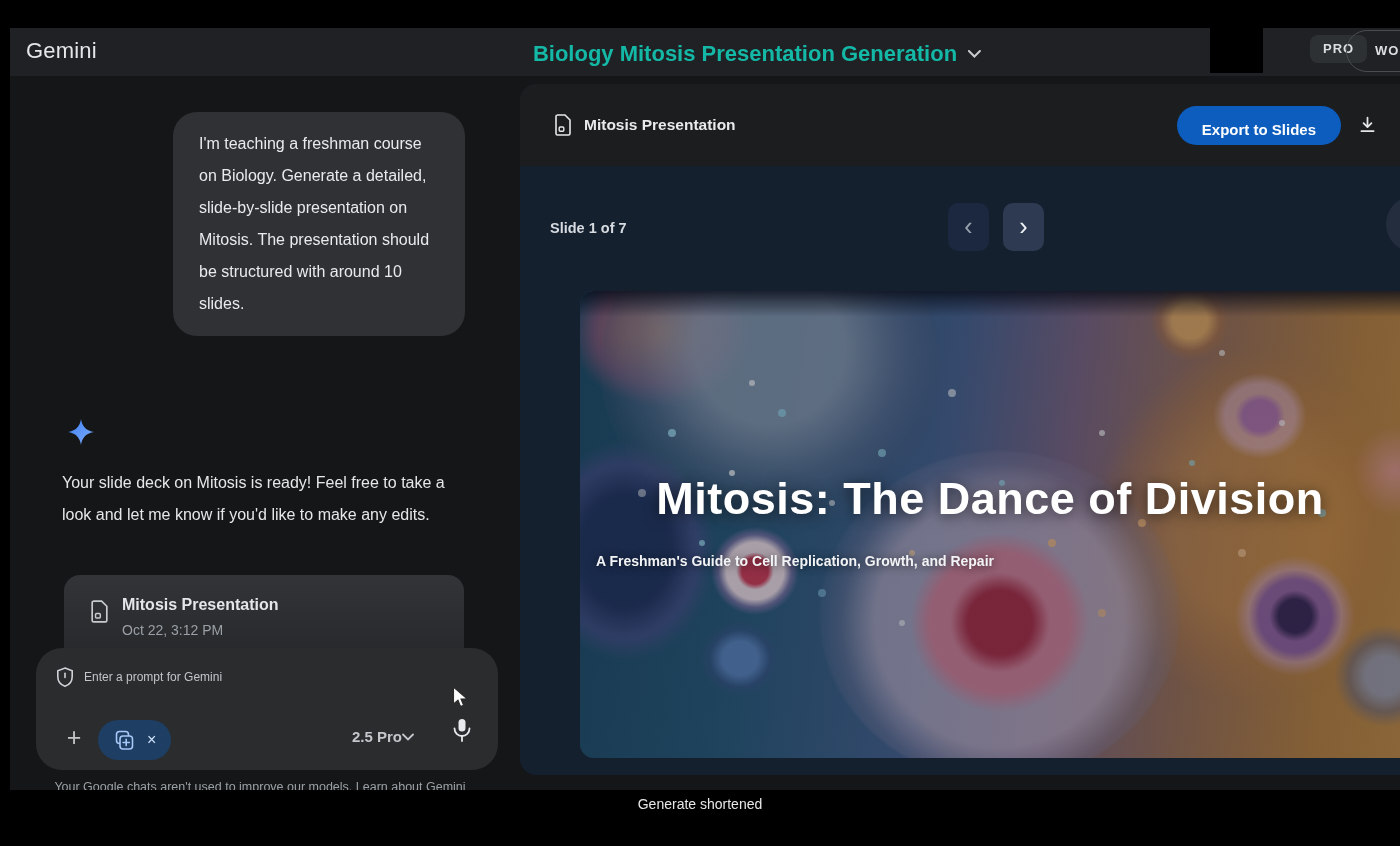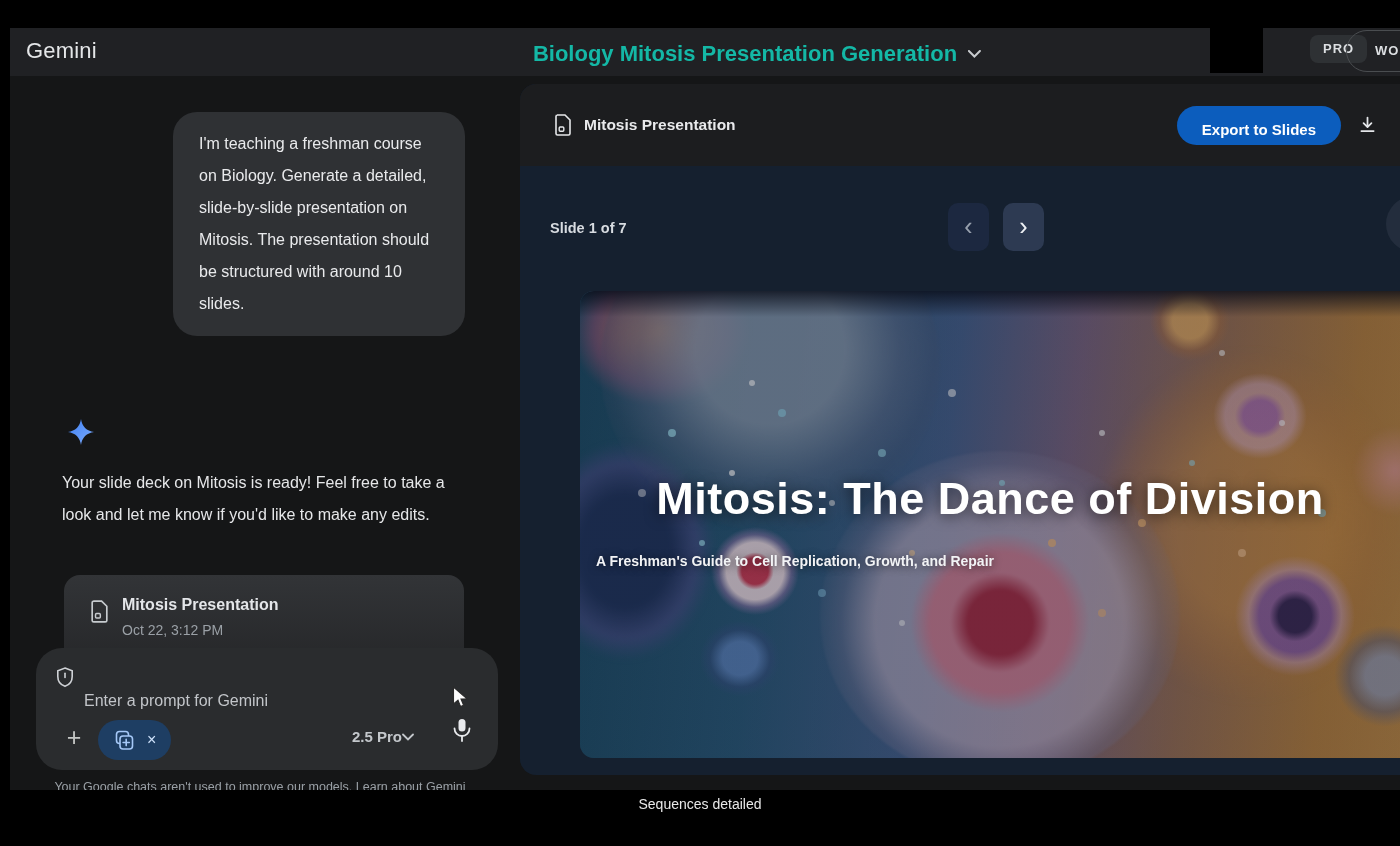--- a/index.html
+++ b/index.html
@@ -28,21 +28,21 @@
   .artifact { position:absolute; left:54px; top:547px; width:400px; height:112px; border-radius:16px;
               background:linear-gradient(180deg,#323437,#232426); cursor:pointer; }
   .artifact .a-icon { position:absolute; left:26px; top:25px; }
   .artifact .a-title { position:absolute; left:58px; top:21px; font-size:16px; font-weight:bold; color:#e4e6e9; }
   .artifact .a-date  { position:absolute; left:58px; top:47px; font-size:14px; color:#9aa0a6; }
 
   .composer { position:absolute; left:26px; top:620px; width:462px; height:122px; background:#2a2c2e;
               border-radius:26px; z-index:5; }
   .shield { position:absolute; left:20px; top:19px; }
   .prompt-input { position:absolute; left:48px; top:16px; width:330px; height:26px; background:transparent;
-                  border:none; outline:none; font-size:16px; color:#c6c9cd; font-family:"Liberation Sans",sans-serif;margin-top:24px; }
+                  border:none; outline:none; font-size:12px; color:#c6c9cd; font-family:"Liberation Sans",sans-serif; }
   .prompt-input::placeholder { color:#c2c5c9; opacity:1; }
   .plus-btn { position:absolute; left:22px; top:74px; width:32px; height:32px; font-size:25px; line-height:30px;
               text-align:center; color:#c4c7c5; cursor:pointer; }
   .chip { position:absolute; left:62px; top:72px; height:40px; border-radius:20px; background:#1e3e63;
           display:flex; align-items:center; padding:0 15px; gap:13px; cursor:pointer; }
   .chip .x { font-size:16px; color:#cfe2fb; cursor:pointer; }
   .model { position:absolute; right:84px; top:80px; display:flex; align-items:center; cursor:pointer; }
   .model span { font-size:15px; color:#c3c7cb; font-weight:bold; }
   .mic { position:absolute; right:26px; top:70px; cursor:pointer; }
   .cursor { position:absolute; left:442px; top:658px; z-index:9; }
@@ -234,14 +234,14 @@
         <div class="slide-overlay"></div>
         <div class="slide-title">Mitosis: The Dance of Division</div>
         <div class="slide-subtitle">A Freshman's Guide to Cell Replication, Growth, and Repair</div>
       </div>
     </div>
   </div>
 
   <div class="bar-top"></div>
   <div class="bar-left"></div>
   <div class="bar-bottom"></div>
-  <div class="caption">Sequences detailed</div>
+  <div class="caption">Generate shortened</div>
 </div>
 
 </body></html>

